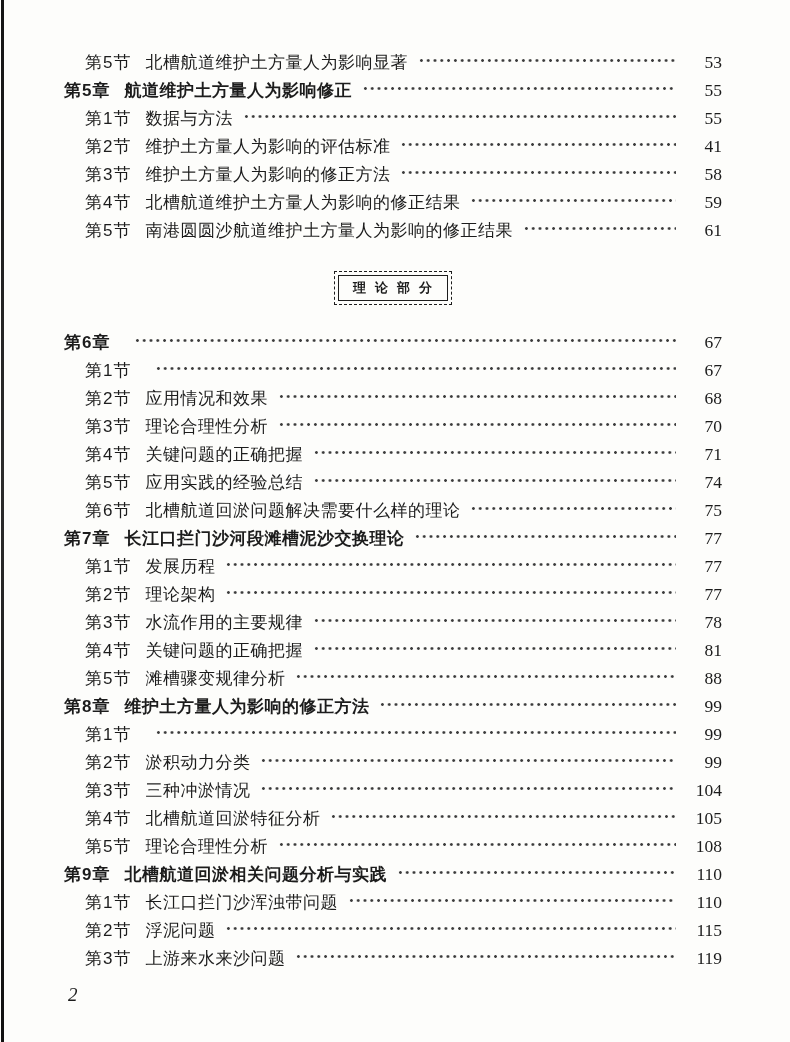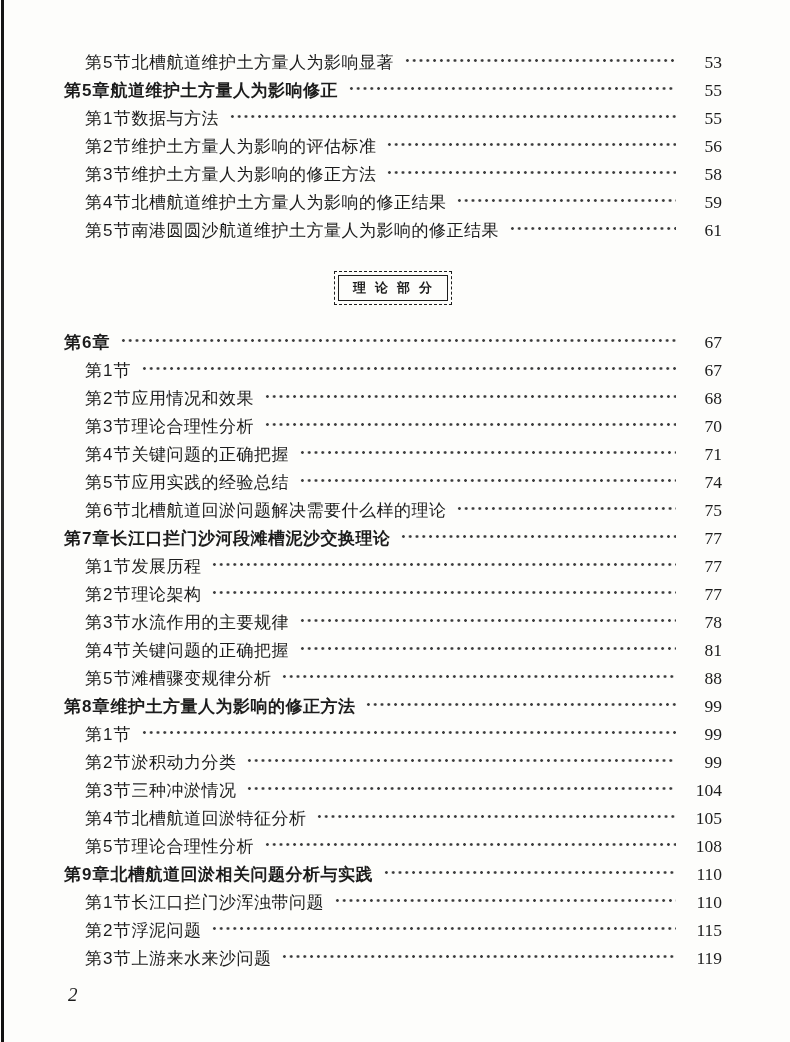--- a/index.html
+++ b/index.html
@@ -40,20 +40,21 @@
     white-space: nowrap;
   }
   .row.section {
     padding-left: 21px;
   }
   .row.chapter .label,
   .row.chapter .title {
     font-weight: bold;
   }
   .label {
+    margin-right: 14px;
     letter-spacing: 1px;
   }
   .title {
     letter-spacing: 0.5px;
   }
   .leader {
     flex: 1;
     height: 1em;
     margin: 0 7px 0 9px;
     background-image: radial-gradient(circle, #3c3c3c 1.15px, transparent 1.55px);
@@ -125,21 +126,21 @@
     <span class="label">第1节</span>
     <span class="title">数据与方法</span>
     <span class="leader"></span>
     <span class="pageno">55</span>
   </div>
 
   <div class="row section">
     <span class="label">第2节</span>
     <span class="title">维护土方量人为影响的评估标准</span>
     <span class="leader"></span>
-    <span class="pageno">56</span>
+    <span class="pageno">41</span>
   </div>
 
   <div class="row section">
     <span class="label">第3节</span>
     <span class="title">维护土方量人为影响的修正方法</span>
     <span class="leader"></span>
     <span class="pageno">58</span>
   </div>
 
   <div class="row section">

